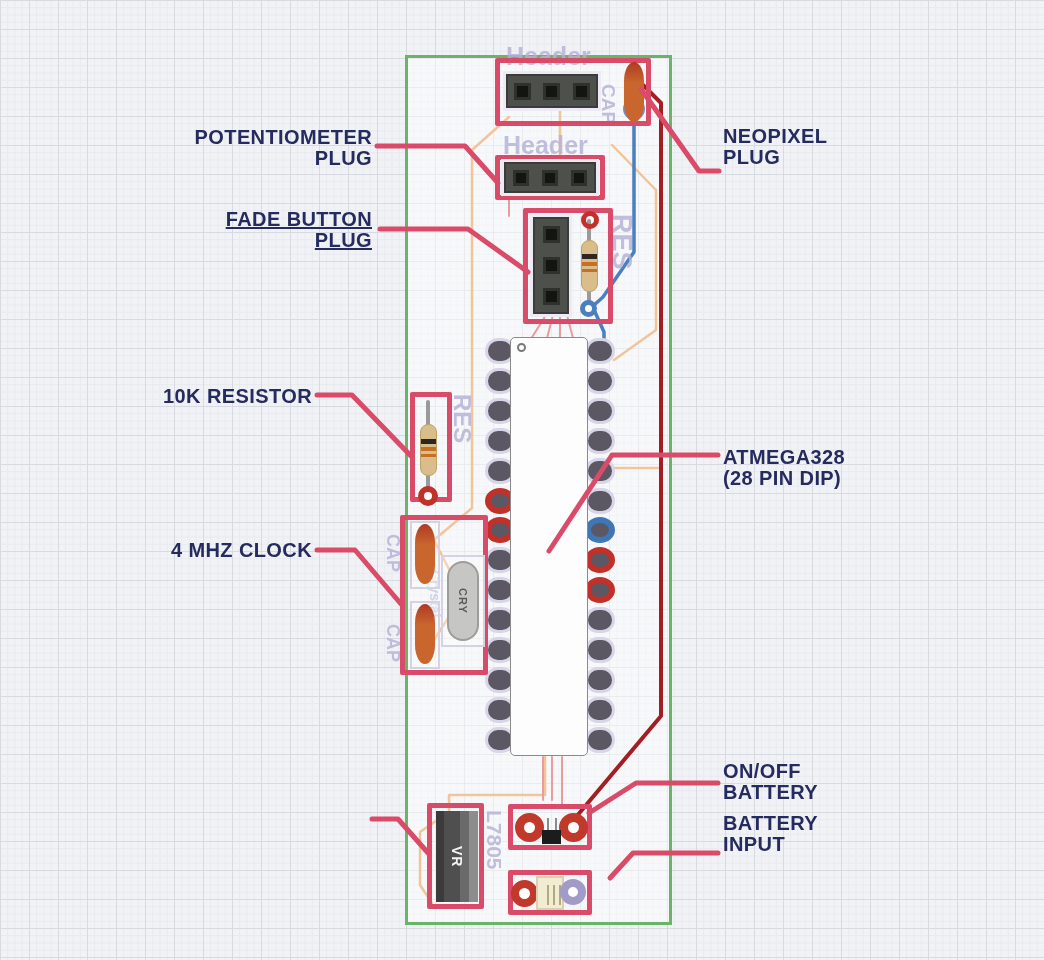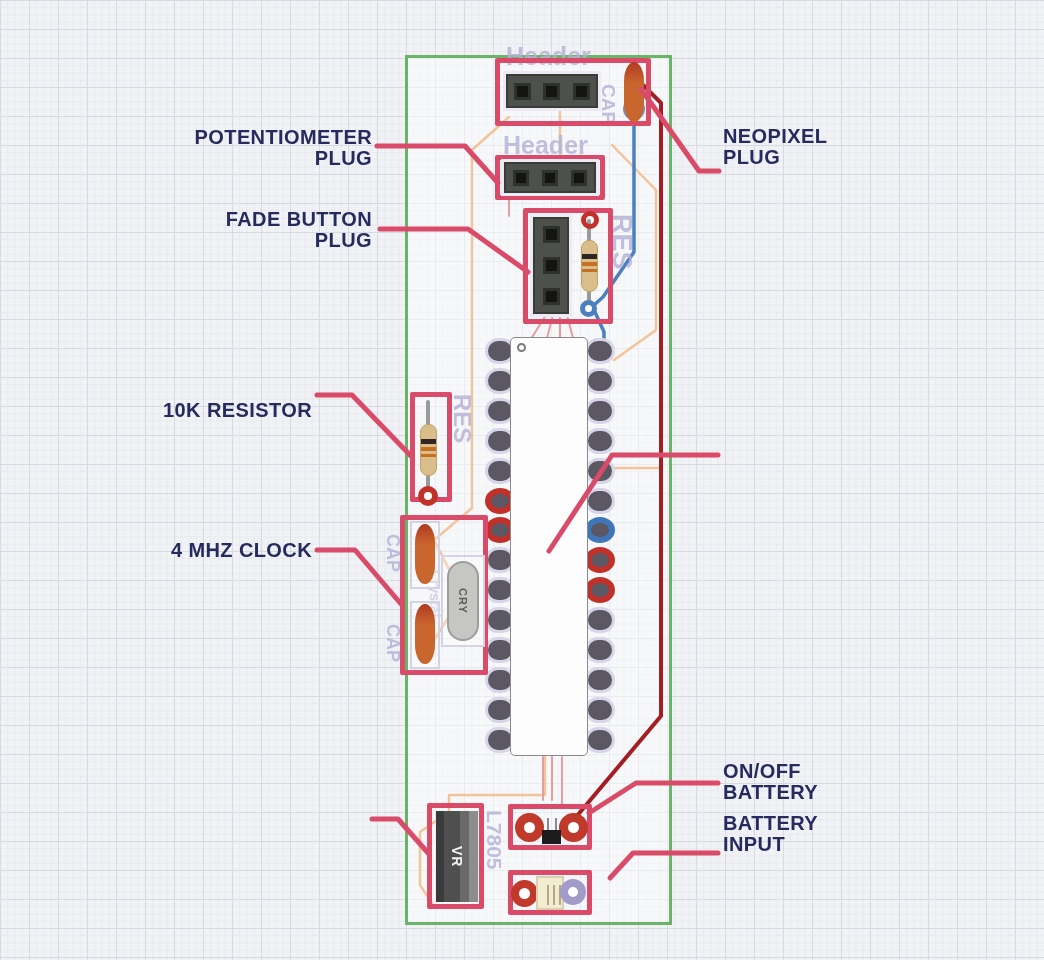--- a/index.html
+++ b/index.html
@@ -219,22 +219,24 @@
     <polyline class="t-callout" points="372,819 398,819 429,854"></polyline>
     <polyline class="t-callout" points="718,783 636,783 589,813"></polyline>
     <polyline class="t-callout" points="718,853 633,853 610,878"></polyline>
   </svg>
 
 
   <div class="label" style="left:723px;top:126px;">NEOPIXEL
 PLUG</div>
   <div class="label ra" style="right:672px;top:127px;">POTENTIOMETER
 PLUG</div>
-  <div class="label ra" style="right:672px;top:209px;">FADE BUTTON
+  <div class="label ra" style="right:672px;top:209px;text-decoration:underline;">FADE BUTTON
 PLUG</div>
-  <div class="label ra" style="right:732px;top:400px;">10K RESISTOR</div>
+  <div class="label ra" style="right:732px;top:386px;">10K RESISTOR</div>
+  <div class="label" style="left:723px;top:447px;">ATMEGA328
+(28 PIN DIP)</div>
   <div class="label ra" style="right:732px;top:540px;">4 MHZ CLOCK</div>
   <div class="label" style="left:723px;top:761px;">ON/OFF
 BATTERY</div>
   <div class="label" style="left:723px;top:813px;">BATTERY
 INPUT</div>
 
 </div>
 
 </body></html>

